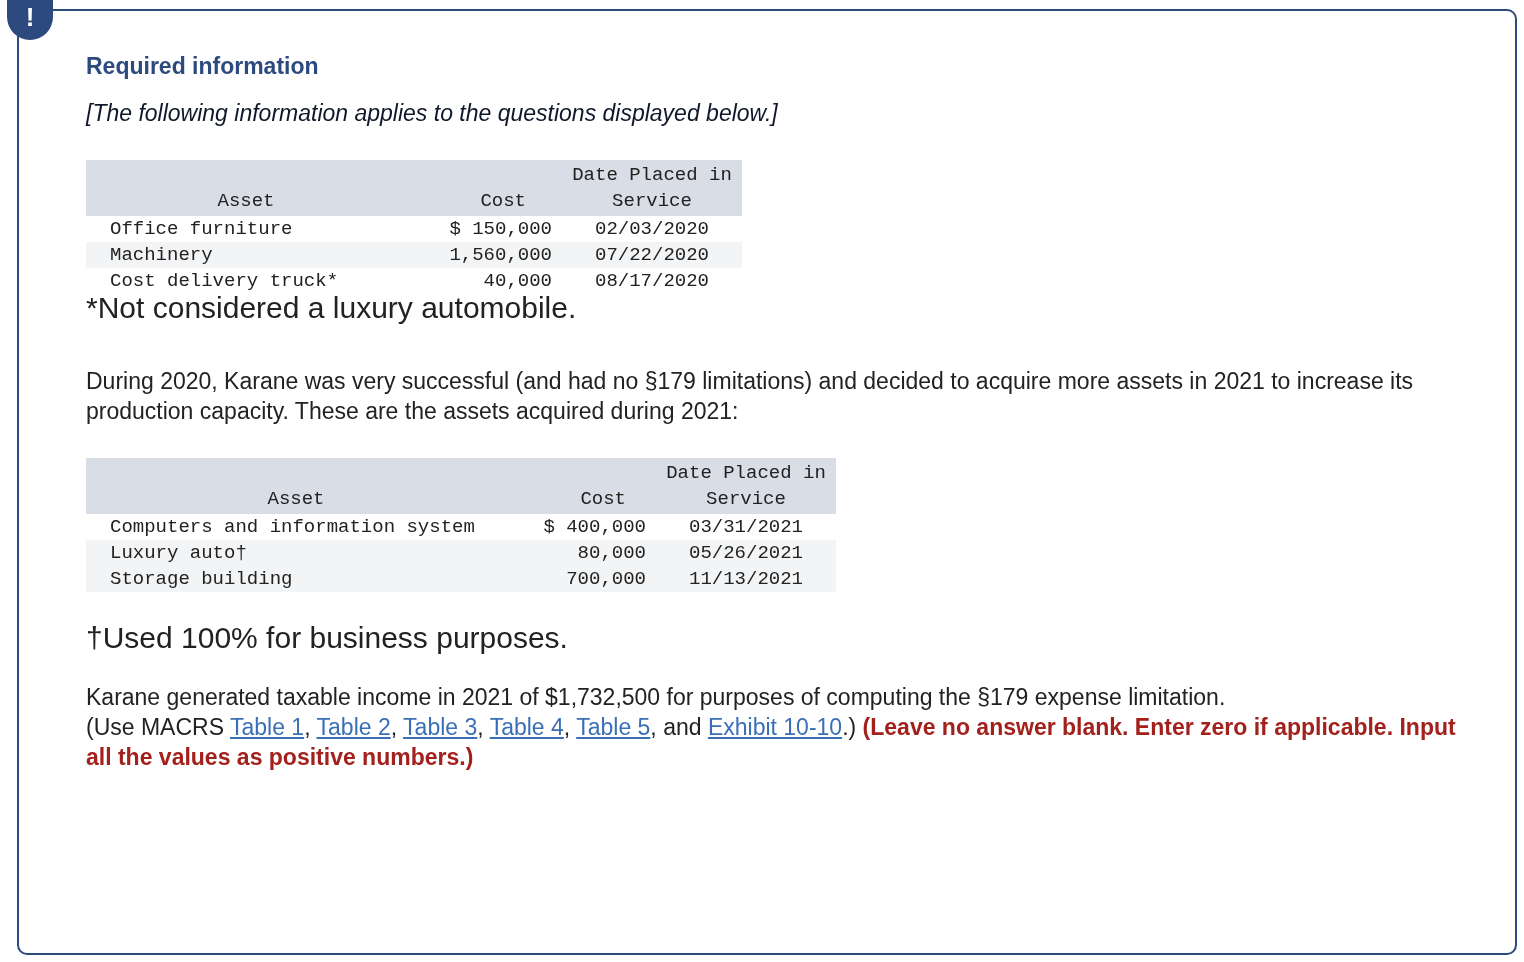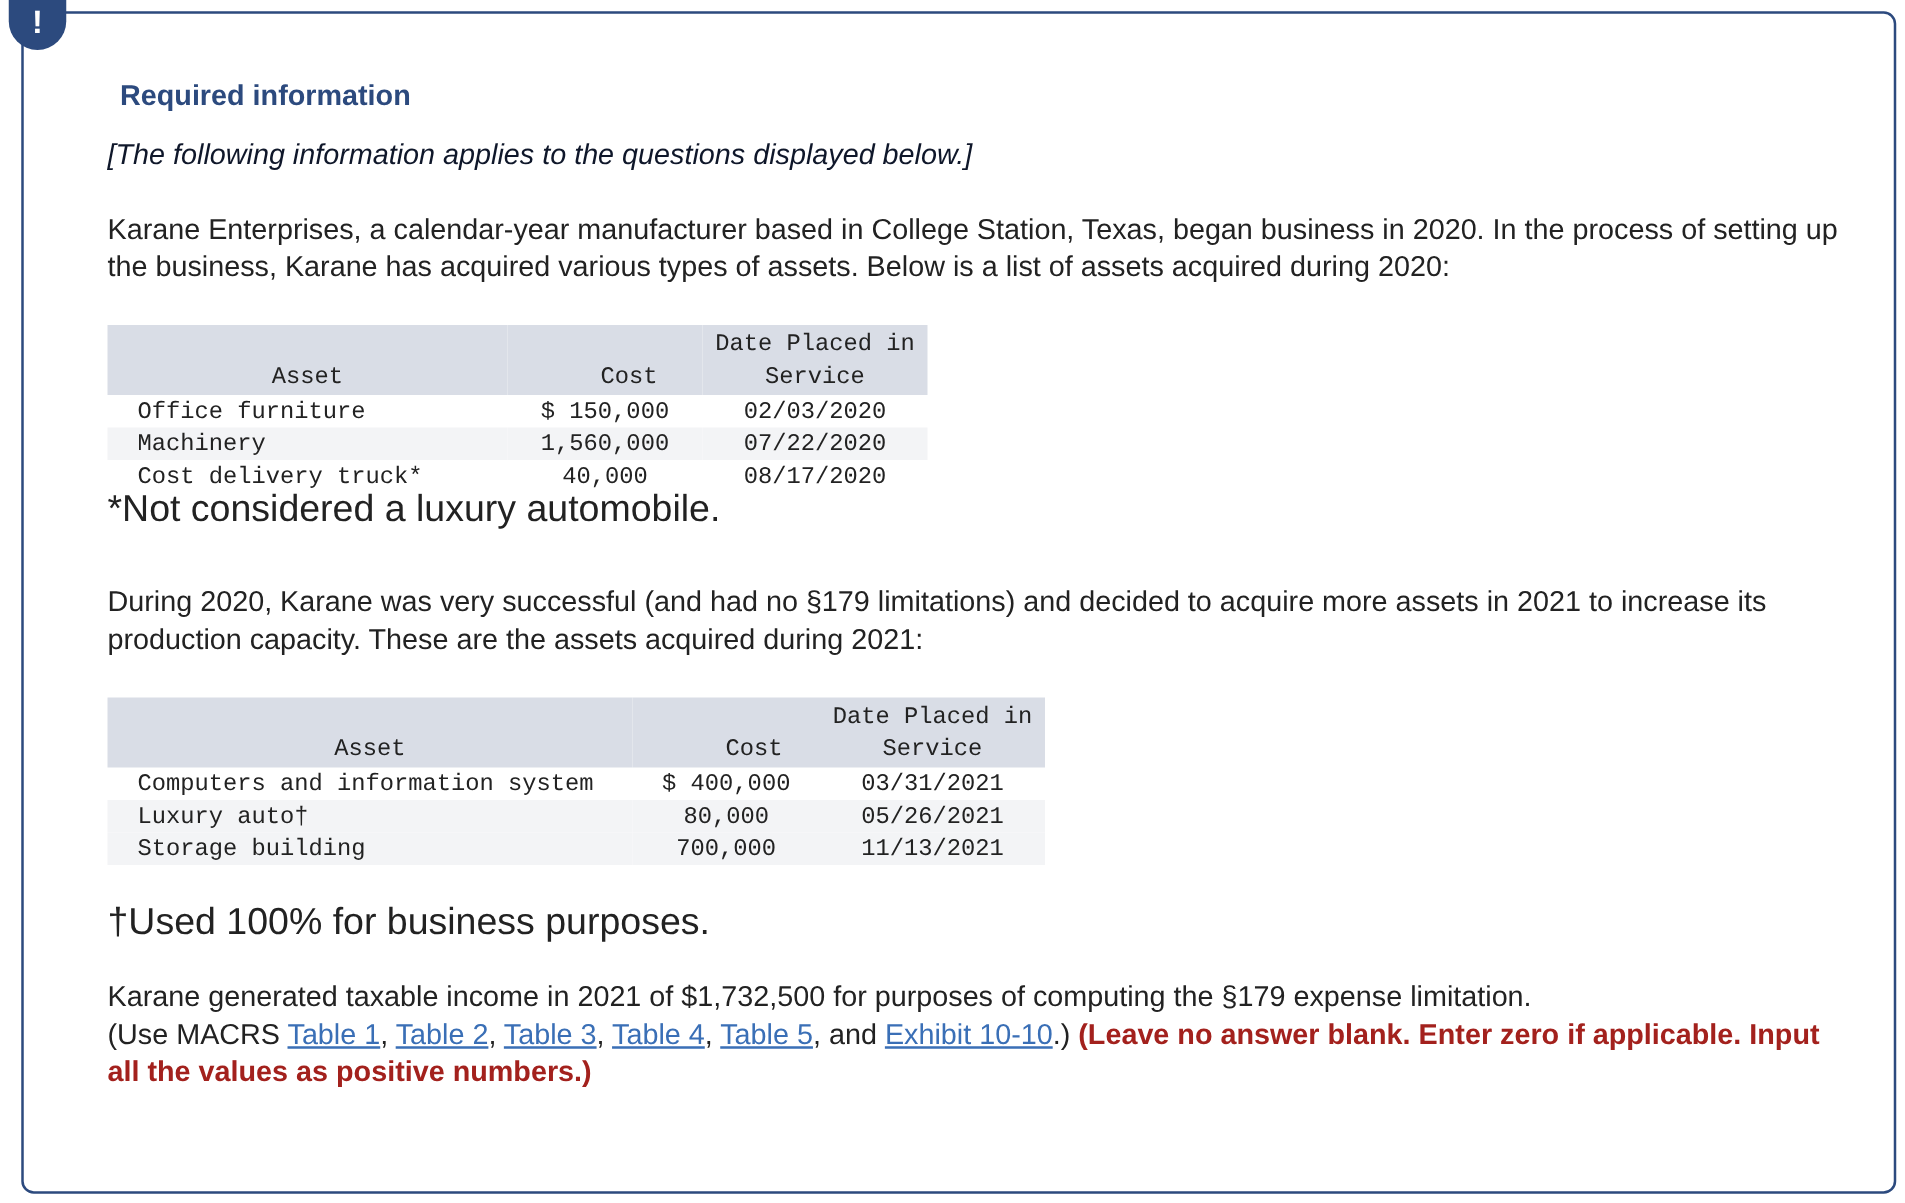--- a/index.html
+++ b/index.html
@@ -4,48 +4,47 @@
 <style>
   html, body { margin: 0; padding: 0; background: #ffffff; }
   body { width: 1524px; height: 962px; position: relative; overflow: hidden;
          font-family: "Liberation Sans", "DejaVu Sans", sans-serif; color: #222; }
   .panel { position: absolute; left: 17px; top: 9px; width: 1500px; height: 946px;
            border: 2px solid #2c4a7e; border-radius: 10px; box-sizing: border-box; }
   .alert-badge { position: absolute; left: 7px; top: 0px; width: 46px; height: 40px;
                  background: #2c4a7e; border-radius: 0 0 24px 24px; color: #fff;
                  font-weight: bold; font-size: 26px; text-align: center; line-height: 34px; }
   .content { position: absolute; left: 86px; top: 48px; width: 1390px; }
-  .req-title { color: #2c4a7e; font-weight: bold; font-size: 23px; margin: 10px; height: 36px; line-height: 36px; }
+  .req-title { color: #2c4a7e; font-weight: bold; font-size: 23px; margin: 0; height: 36px; line-height: 36px; }
   .prob-title { color: #222; font-weight: bold; font-size: 24px; margin: 8px 0 0 0; line-height: 32px; }
   .intro { font-style: italic; font-size: 23px; margin: 14px 0 0 0; color: #0f172a; line-height: 30px; }
   .para { font-size: 23px; line-height: 30px; margin: 30px 0 0 0; color: #222; }
   table.assets { border-collapse: collapse; font-family: "Liberation Mono", "DejaVu Sans Mono", monospace;
                  font-size: 19px; margin-top: 32px; }
   table.assets th { background: #d9dde6; font-weight: normal; color: #222; padding: 2px 10px; line-height: 26px;
                     vertical-align: bottom; text-align: center; }
   table.assets td { padding: 0 10px; line-height: 26px; white-space: pre; }
   table.assets tr.alt td { background: #f3f4f6; }
   td.asset-name { padding-left: 24px !important; }
-  td.cost { text-align: center; }
+  td.cost { text-align: right; }
   td.date { text-align: center; }
   .footnote { font-size: 30px; line-height: 28px; color: #222; }
   .link { color: #3a6fb6; text-decoration: underline; cursor: pointer; }
   .warn { color: #a3211d; font-weight: bold; }
 </style>
 </head>
 <body>
 
 <div class="panel"></div>
 <div class="alert-badge">!</div>
 
 <div class="content">
   <div class="req-title">Required information</div>
   <div class="intro">[The following information applies to the questions displayed below.]</div>
 
-  <div class="para" style="margin-top:30px">Karane Enterprises, a calendar-year manufacturer based in College Station, Texas, began business in 2020. In the process of setting up the business, Karane has acquired various types of assets. Below is a list of assets acquired during 2020:</div>
 
   <table class="assets">
     <thead>
       <tr>
         <th style="width:300px">Asset</th>
         <th style="width:110px; text-align:right; padding-right:36px">Cost</th>
         <th style="width:160px">
           <span>Date Placed in</span><br>
           <span>Service</span>
         </th>

